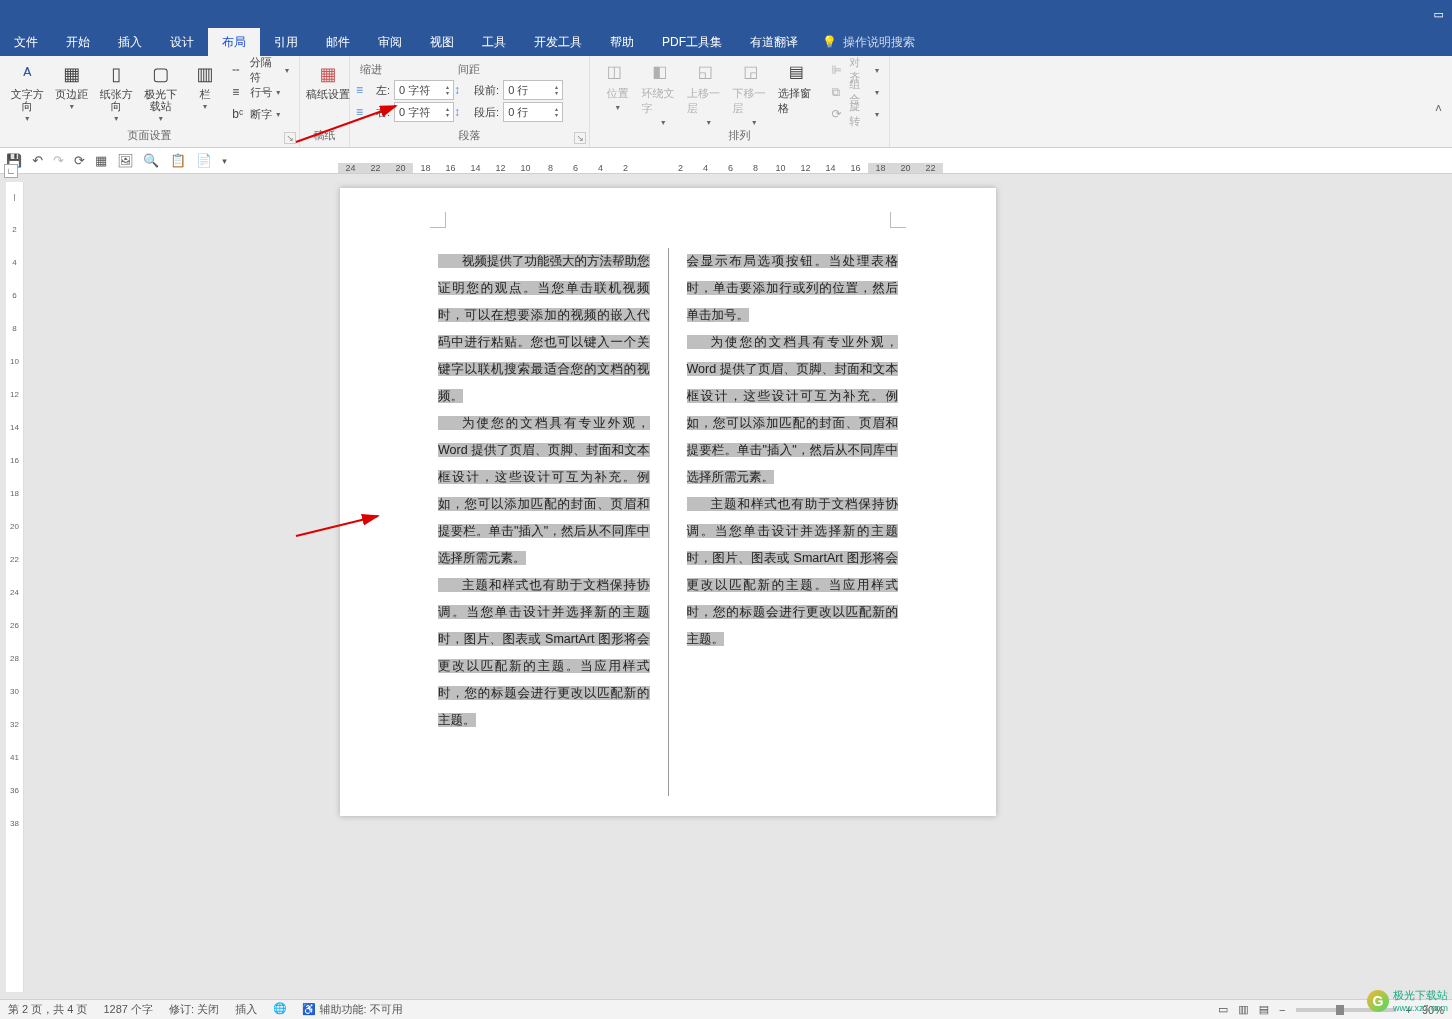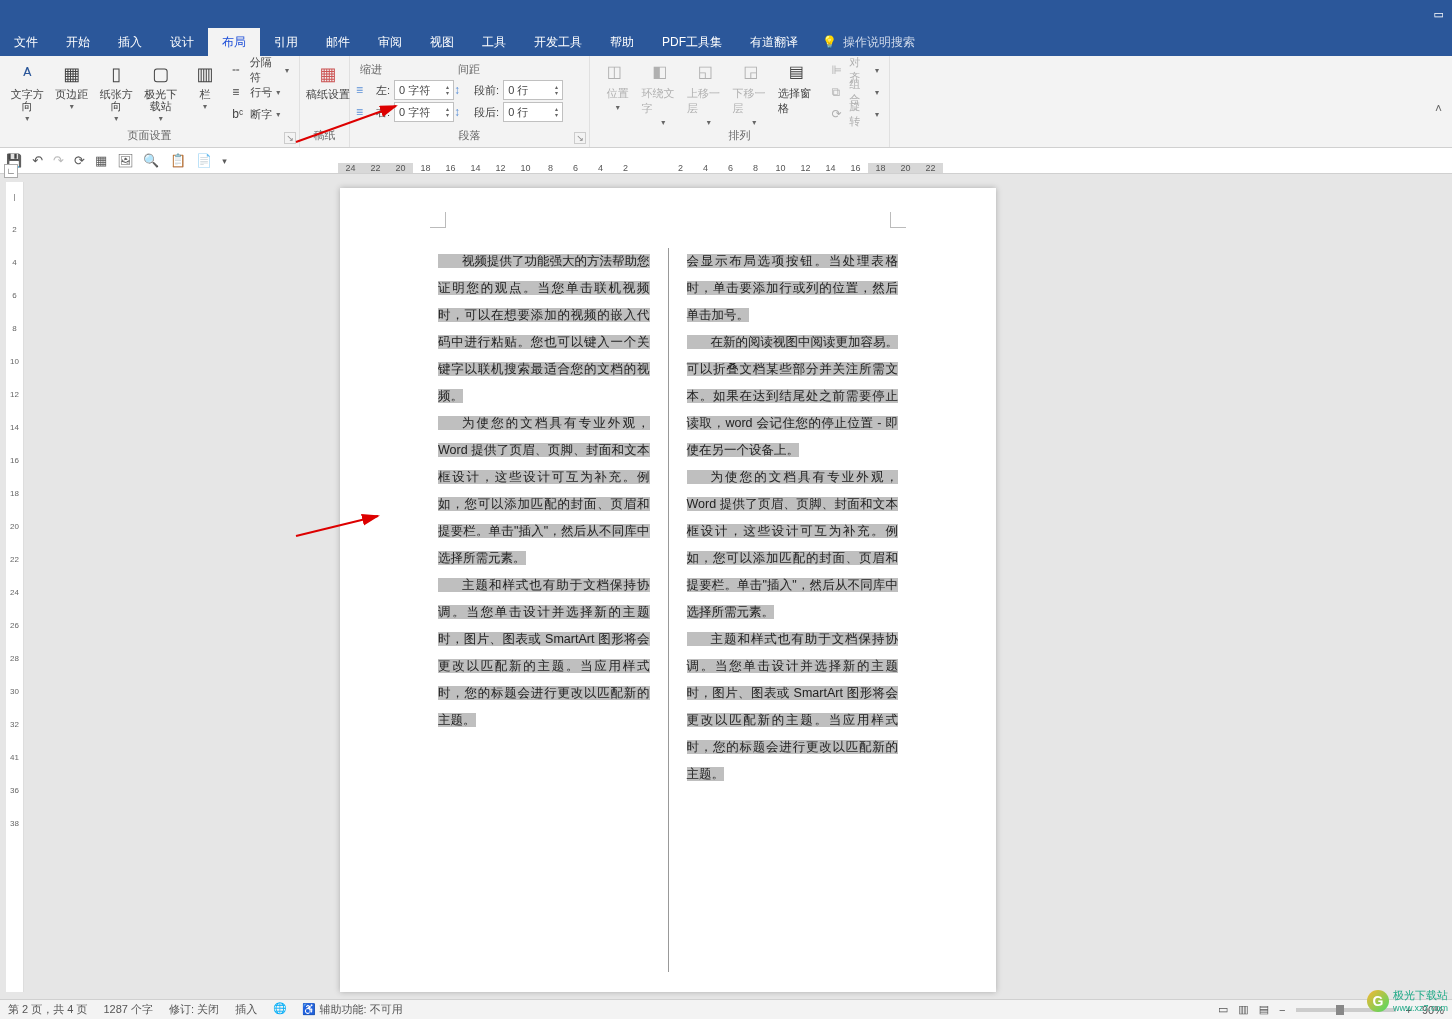--- a/index.html
+++ b/index.html
@@ -53,21 +53,21 @@
 
 .hruler { position: absolute; left: 338px; top: 160px; height: 16px; display: flex; align-items: center; font-size: 9px; color: #555; }
 .hruler .seg { width: 25px; text-align: center; }
 .hruler .dark { background: #d8d8d8; }
 
 
 .vruler { position: absolute; left: 6px; top: 182px; width: 18px; height: 810px; background: #fff; border-right: 1px solid #ddd; font-size: 8px; color: #666; display: flex; flex-direction: column; align-items: center; gap: 24px; padding-top: 10px; }
 
 
 .docarea { position: absolute; left: 28px; top: 176px; right: 0; bottom: 20px; background: #e6e6e6; overflow: hidden; }
-.page { position: absolute; left: 312px; top: 12px; width: 656px; height: 804px; background: #fff; box-shadow: 0 0 6px rgba(0,0,0,0.25); }
+.page { position: absolute; left: 312px; top: 12px; width: 656px; height: 628px; background: #fff; box-shadow: 0 0 6px rgba(0,0,0,0.25); }
 .cornermark { position: absolute; width: 16px; height: 16px; }
 .cornermark.tl { left: 90px; top: 24px; border-left: 1px solid #bbb; border-top: 1px solid #bbb; transform: rotate(180deg); }
 .cornermark.tr { right: 90px; top: 24px; border-right: 1px solid #bbb; border-top: 1px solid #bbb; transform: rotate(180deg);}
 .cols { position: absolute; left: 98px; top: 60px; right: 98px; bottom: 20px; display: flex; gap: 18px; }
 .coldiv { width: 1px; background: #999; }
 .col { flex: 1; font-size: 12.5px; line-height: 27px; color: #222; position: relative; }
 .col .hl { background: #bfbfbf; }
 .col p { text-align: justify; }
 
 
@@ -352,21 +352,20 @@
     <div class="cornermark tr"></div>
     <div class="cols">
       <div class="col">
         <p><span class="hl" style="padding-left:24px">视频提供了功能强大的方法帮助您证明您的观点。当您单击联机视频时，可以在想要添加的视频的嵌入代码中进行粘贴。您也可以键入一个关键字以联机搜索最适合您的文档的视频。</span></p>
         <p><span class="hl" style="padding-left:24px">为使您的文档具有专业外观，Word 提供了页眉、页脚、封面和文本框设计，这些设计可互为补充。例如，您可以添加匹配的封面、页眉和提要栏。单击"插入"，然后从不同库中选择所需元素。</span></p>
         <p><span class="hl" style="padding-left:24px">主题和样式也有助于文档保持协调。当您单击设计并选择新的主题时，图片、图表或 SmartArt 图形将会更改以匹配新的主题。当应用样式时，您的标题会进行更改以匹配新的主题。</span></p>
       </div>
       <div class="coldiv"></div>
       <div class="col">
         <p><span class="hl">会显示布局选项按钮。当处理表格时，单击要添加行或列的位置，然后单击加号。</span></p>
-        <p><span class="hl" style="padding-left:24px">在新的阅读视图中阅读更加容易。可以折叠文档某些部分并关注所需文本。如果在达到结尾处之前需要停止读取，word 会记住您的停止位置 - 即使在另一个设备上。</span></p>
         <p><span class="hl" style="padding-left:24px">为使您的文档具有专业外观，Word 提供了页眉、页脚、封面和文本框设计，这些设计可互为补充。例如，您可以添加匹配的封面、页眉和提要栏。单击"插入"，然后从不同库中选择所需元素。</span></p>
         <p><span class="hl" style="padding-left:24px">主题和样式也有助于文档保持协调。当您单击设计并选择新的主题时，图片、图表或 SmartArt 图形将会更改以匹配新的主题。当应用样式时，您的标题会进行更改以匹配新的主题。</span></p>
       </div>
     </div>
   </div>
 </div>
 
 <div class="arrow" style="left:296px;top:104px">
   <svg width="110" height="40">
       <defs>

